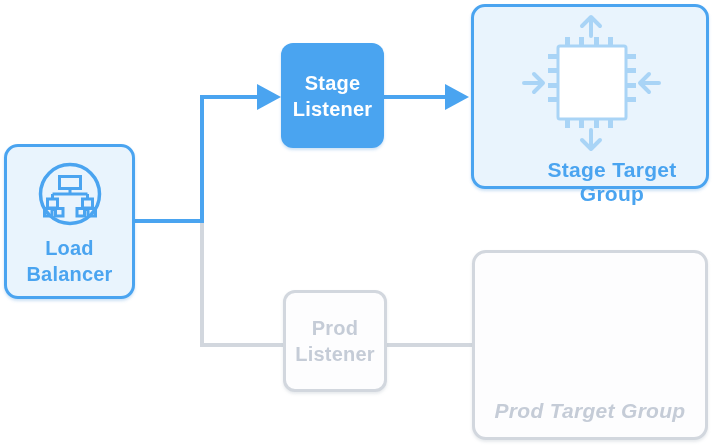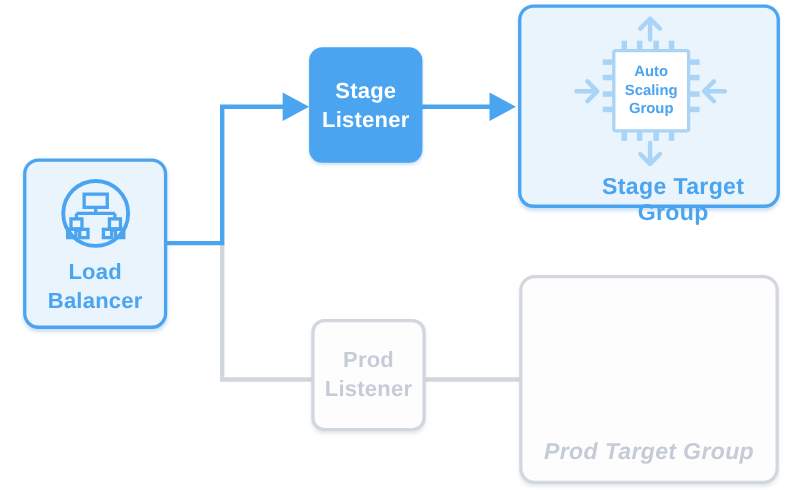--- a/index.html
+++ b/index.html
@@ -48,21 +48,21 @@
     font-weight: 700;
     font-size: 20px;
     line-height: 1.3;
     letter-spacing: .2px;
   }
   .blue-text  { color: #4aa4f0; }
   .white-text { color: #ffffff; }
   .gray-text  { color: #c5ccd7; }
 
   
-  #lb-box { left: 21px; top: 144px; width: 131px; height: 155px; border-radius: 14px; padding-top: 4px; align-items: center; }
+  #lb-box { left: 4px; top: 144px; width: 131px; height: 155px; border-radius: 14px; padding-top: 4px; align-items: center; }
   #lb-box .lb-icon { margin-bottom: 8px; }
 
   
   #stage-listener { left: 281px; top: 43px;  width: 103px; height: 105px; border-radius: 12px; }
   #prod-listener  { left: 283px; top: 290px; width: 104px; height: 102px; border-radius: 12px; }
   #stage-listener .node-label, #prod-listener .node-label { padding: 0 8px; }
 
   
   #stage-target { left: 471px; top: 4px;   width: 238px; height: 185px; border-radius: 14px; justify-content: flex-start; }
   #prod-target  { left: 472px; top: 250px; width: 236px; height: 190px; border-radius: 14px; justify-content: flex-end; font-style: italic; }
@@ -160,21 +160,20 @@
 
           <path d="M117 29 V 11 M108 19 L117 10 L126 19"></path>
 
           <path d="M117 123 V 141 M108 133 L117 142 L126 133"></path>
 
           <path d="M50 76 H 68 M60 67 L69 76 L60 85"></path>
 
           <path d="M185 76 H 167 M175 67 L166 76 L175 85"></path>
         </g>
       </svg>
-      <div class="asg-text">Auto Scaling Group</div>
     </div>
     <div class="tg-label blue-text">Stage Target Group</div>
   </div>
 
   <div id="prod-target" class="node gray-outline">
     <div class="tg-label gray-text">Prod Target Group</div>
   </div>
 
 </div>
 

